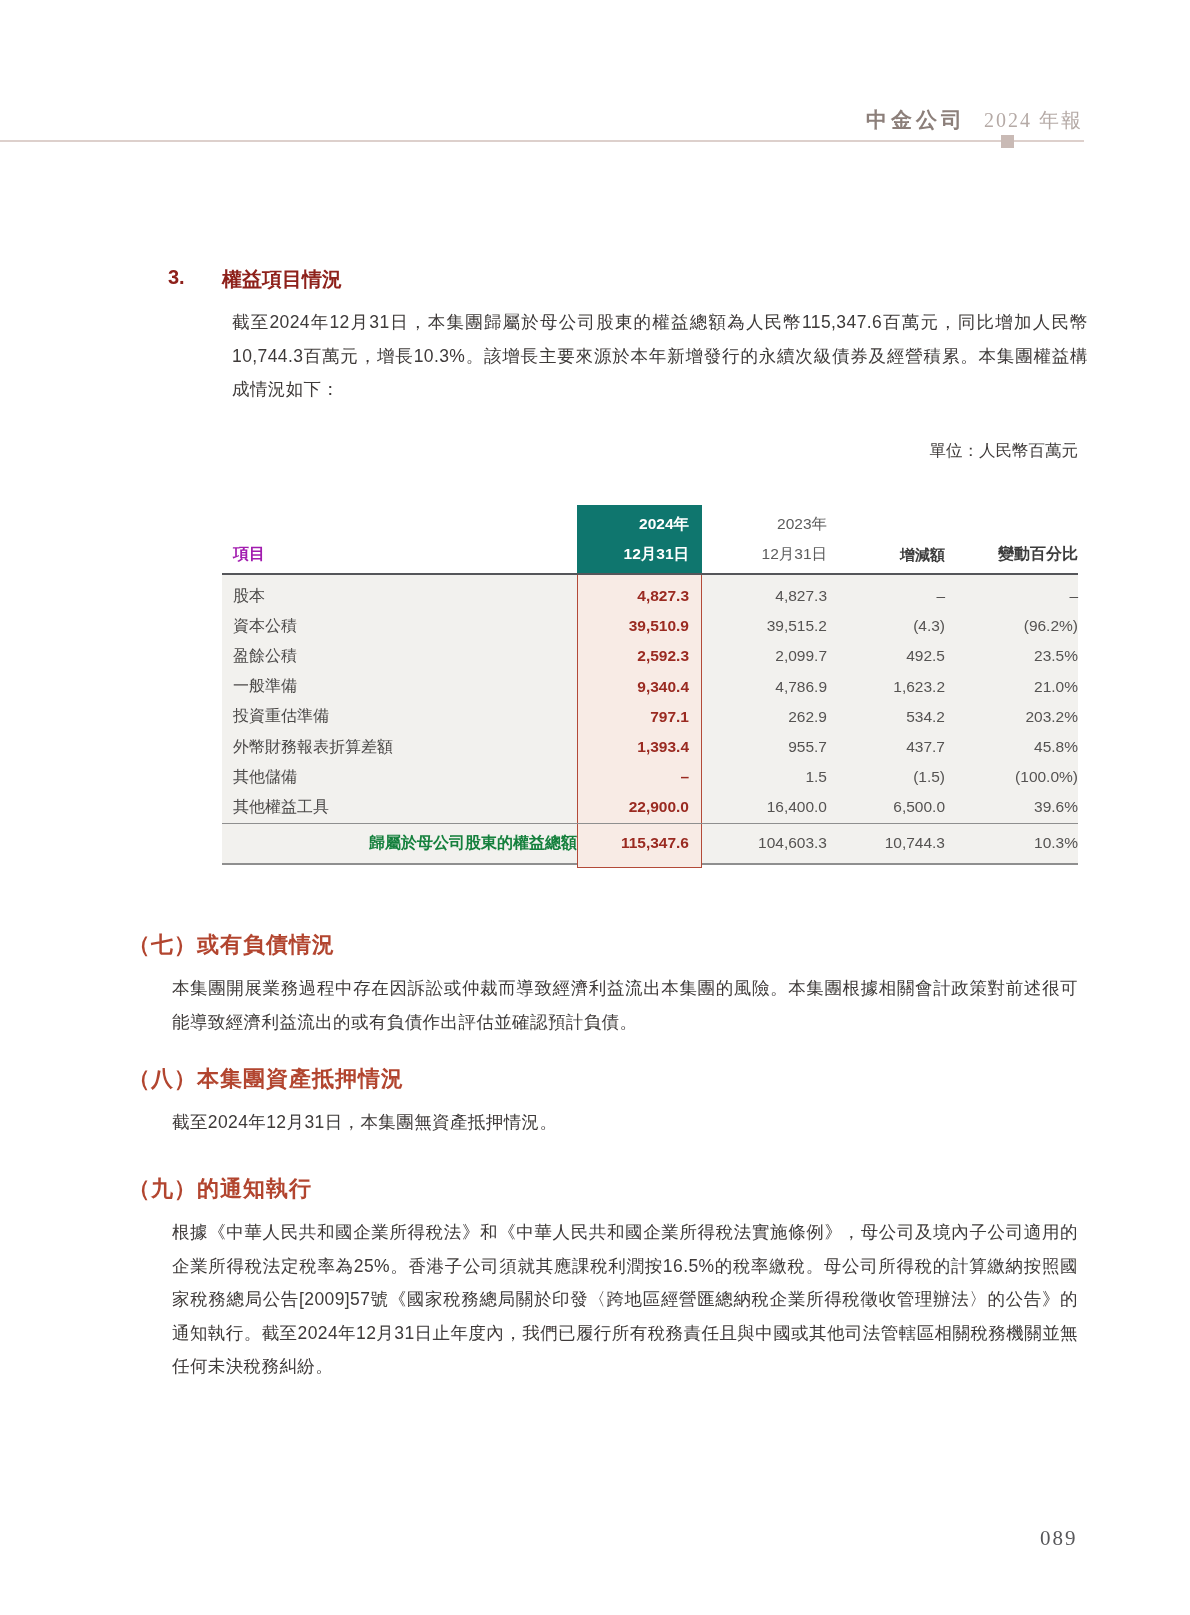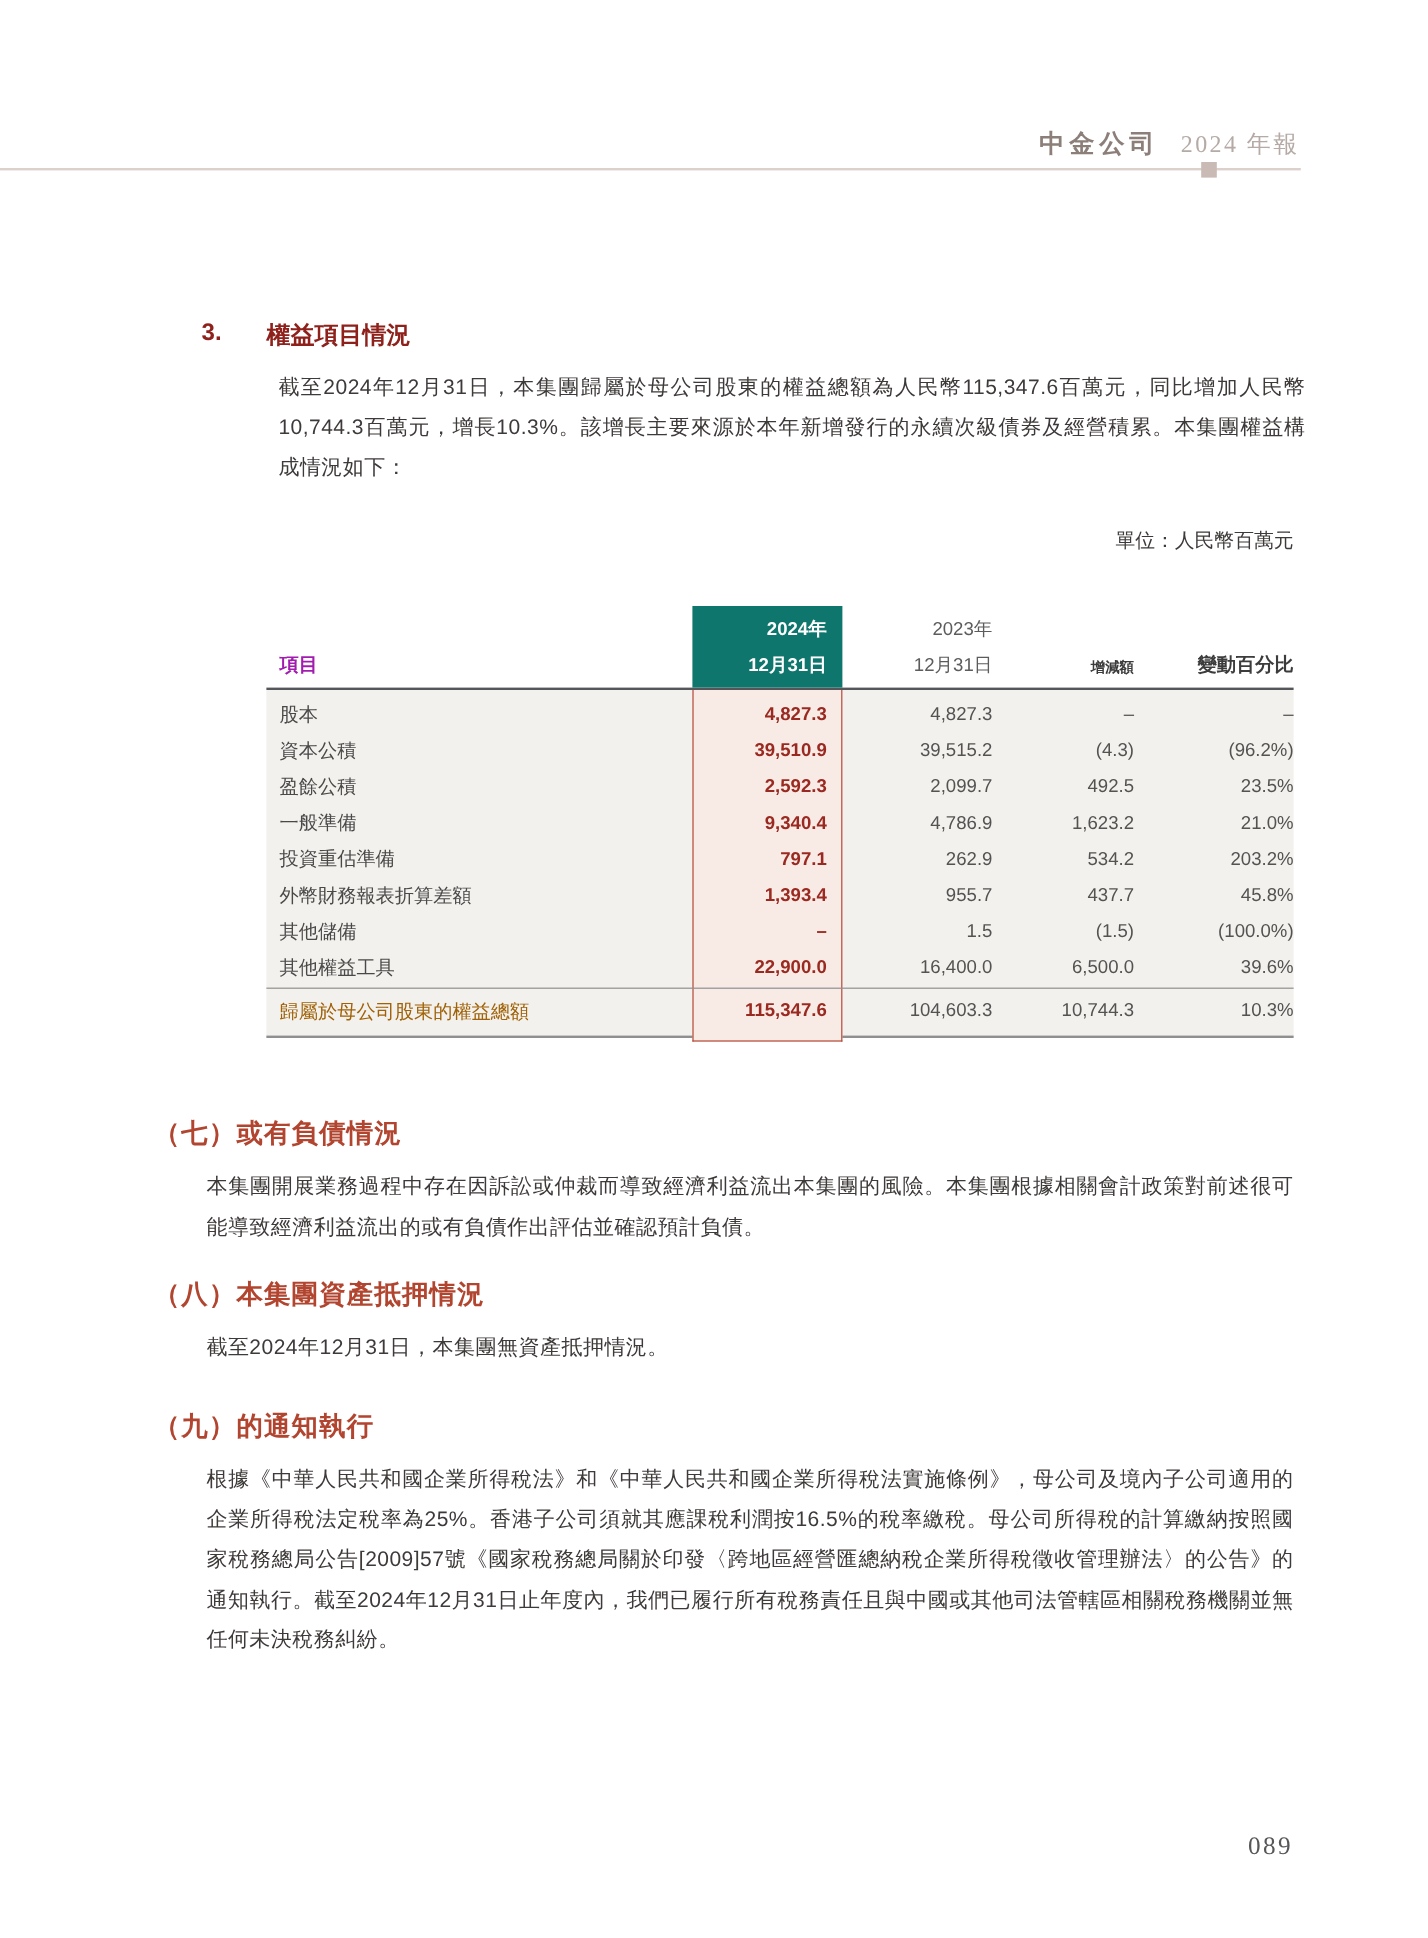--- a/index.html
+++ b/index.html
@@ -32,37 +32,37 @@
   .thead { position:relative; height:68px; border-bottom:2px solid #55565a; }
   .th-item { position:absolute; left:11px; bottom:8px; font-weight:bold; font-size:16px; color:#a21caf; }
   .th-red  { position:absolute; left:355px; top:0; width:125px; height:68px; background:#0f766e;
              box-sizing:border-box; padding:9px 13px 8px; display:flex; flex-direction:column;
              justify-content:space-between; align-items:flex-end; color:#ffffff;
              font-weight:bold; font-size:15.5px; }
   .th-2023 { position:absolute; left:480px; top:0; width:125px; height:68px;
              box-sizing:border-box; padding:9px 0 8px; display:flex; flex-direction:column;
              justify-content:space-between; align-items:flex-end; color:#5c5c5c; font-size:15.5px; }
   .th-chg  { position:absolute; left:605px; width:118px; bottom:8px; text-align:right;
-             font-weight:bold; font-size:12px; color:#3c3c3c; }
+             font-weight:bold; font-size:15px; color:#3c3c3c; }
   .th-pct  { position:absolute; left:723px; width:133px; bottom:8px; text-align:right;
              font-weight:bold; font-size:16px; color:#3c3c3c; }
 
   .tbody { position:relative; background:#f2f1ee; border-bottom:2px solid #8f8f8f; padding-top:6px; }
   .pinkcol { position:absolute; left:355px; top:0; width:125px; height:calc(100% + 5px);
              background:#f8ebe5; border:1px solid #b34a38; border-top:none; box-sizing:border-box; }
   .trow { position:relative; display:flex; height:30.2px; align-items:center; }
   .trow-total { position:relative; display:flex; height:39px; align-items:center;
                 border-top:1px solid #8f8f8f; }
   .c-label { width:355px; box-sizing:border-box; padding-left:11px; font-size:16px; color:#4b4948; }
   .c-num   { text-align:right; box-sizing:border-box; font-size:15.5px; color:#555352; }
   .c-2024  { width:125px; padding-right:13px; font-weight:bold; color:#9a2a21; }
   .c-2023  { width:125px; }
   .c-chg   { width:118px; }
   .c-pct   { width:133px; }
-  .trow-total .c-label { font-weight:normal; color:#a16207; }
+  .trow-total .c-label { font-weight:bold; color:#15803d;text-align:right; }
   .trow-total .c-num   { font-weight:bold; }
   .trow-total .c-2023, .trow-total .c-chg, .trow-total .c-pct { font-weight:normal; }
 
   
   .sech { left:128px; font-size:22px; font-weight:bold; color:#b2452f; letter-spacing:1px; }
   .s7h { top:930px; } .s7p { top:972px; left:172px; width:906px; }
   .s8h { top:1064px; } .s8p { top:1106px; left:172px; width:906px; }
   .s9h { top:1174px; } .s9p { top:1216px; left:172px; width:906px; }
 
   

